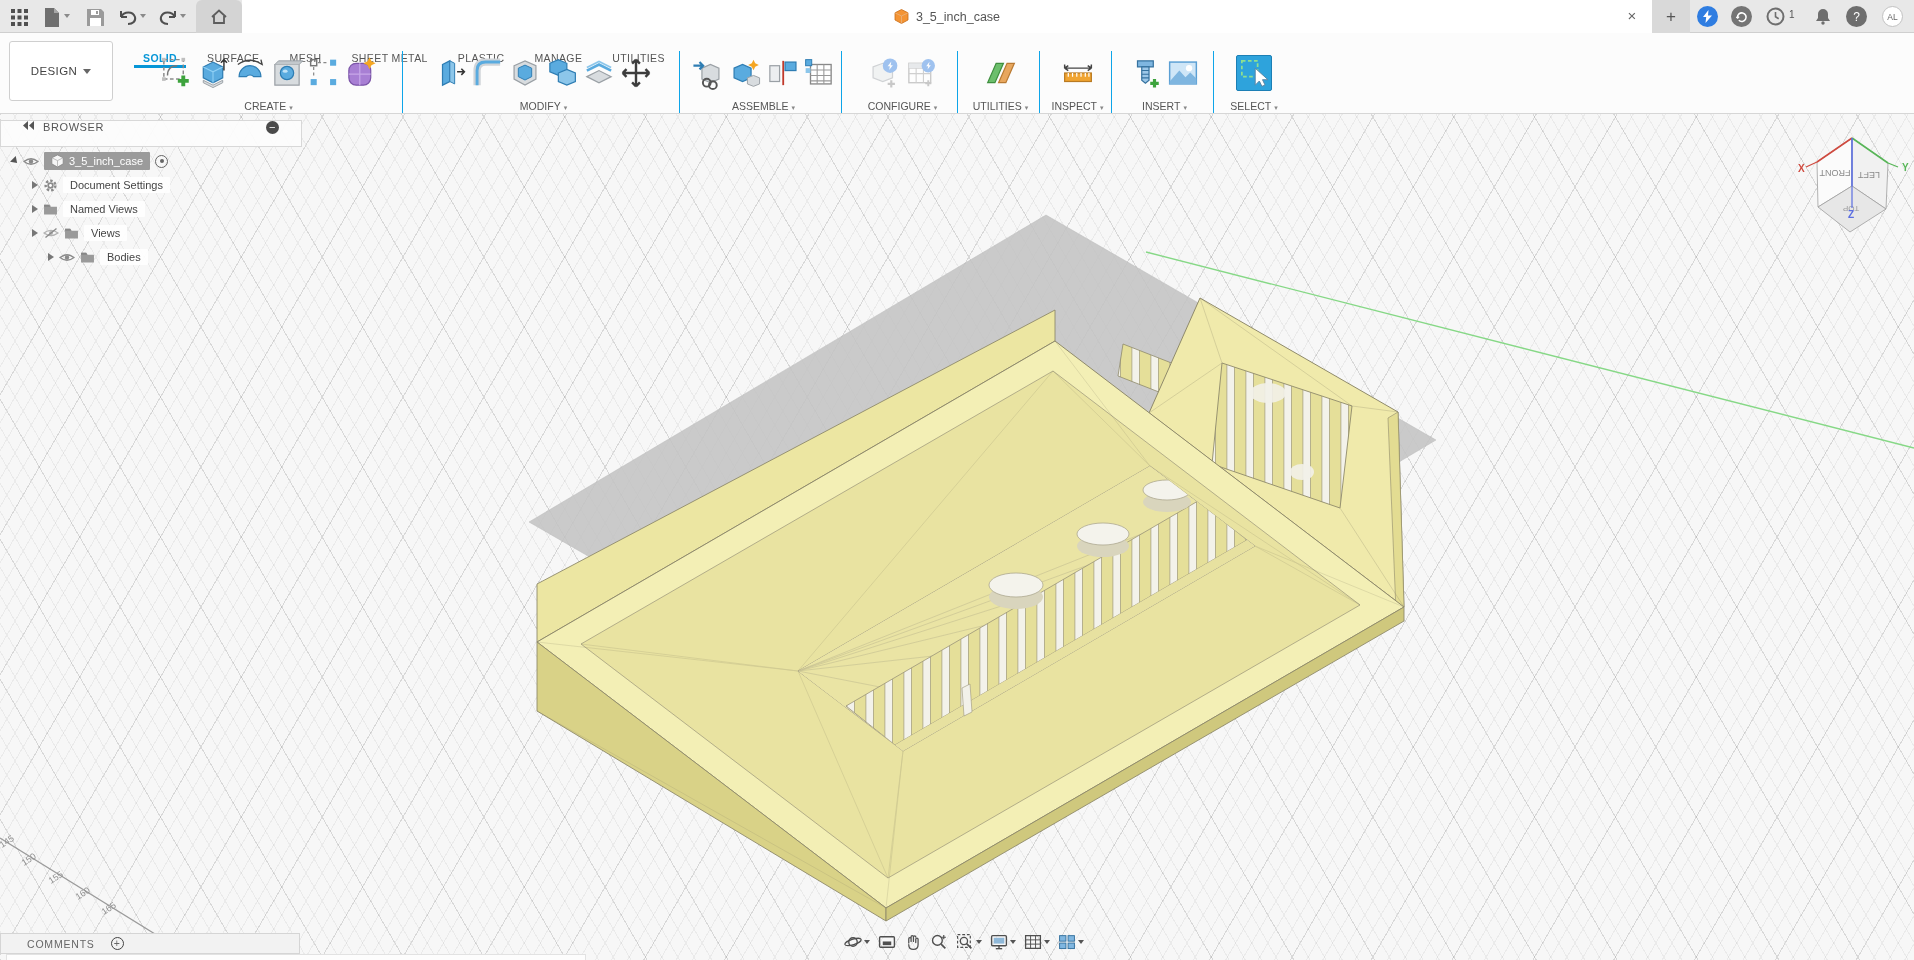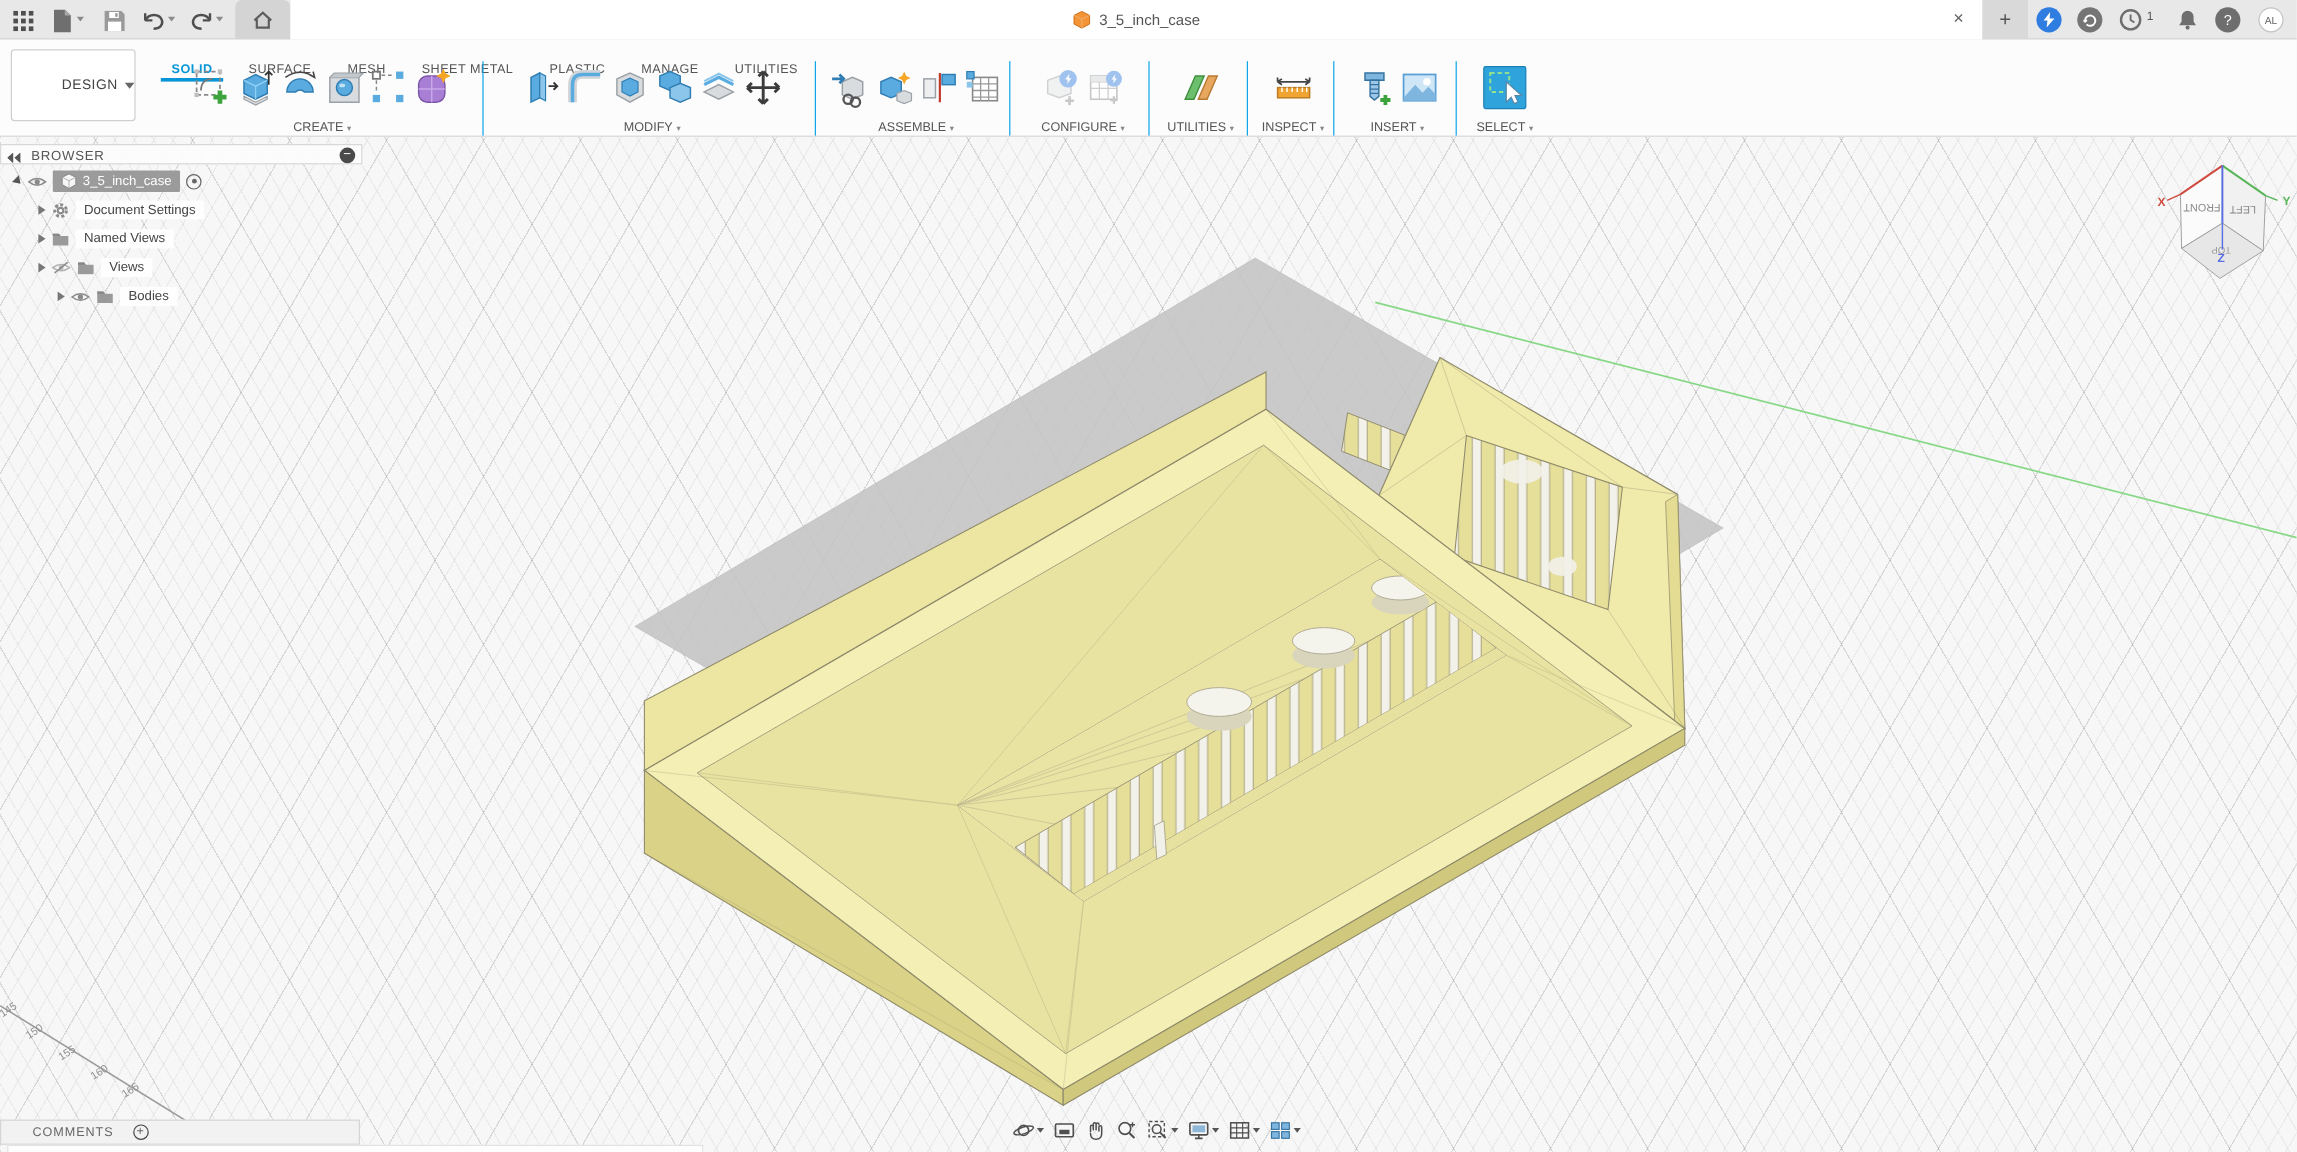--- a/index.html
+++ b/index.html
@@ -13,21 +13,21 @@
   .home-tab{position:absolute;left:196px;top:0;width:46px;height:33px;background:#d4d4d4;border-radius:6px 6px 0 0;display:flex;align-items:center;justify-content:center}
   .doc-tab{position:absolute;left:242px;top:0;width:1410px;height:33px;background:#ffffff;display:flex;align-items:center;justify-content:center;gap:7px}
   .doc-title{font-size:12.5px;color:#555}
   .doc-close{position:absolute;right:10px;top:6px;font-size:15px;color:#666;width:20px;height:20px;text-align:center;line-height:20px;cursor:pointer}
   .plus-tab{position:absolute;left:1652px;top:0;width:38px;height:33px;background:#d9d9d9;display:flex;align-items:center;justify-content:center;font-size:17px;color:#555;cursor:pointer}
   .circ{position:absolute;top:6px;width:21px;height:21px;border-radius:50%;display:flex;align-items:center;justify-content:center;cursor:pointer}
   .badge-num{position:absolute;top:9px;font-size:10px;color:#555}
 
   
   .ribbon{position:absolute;left:0;top:33px;width:1914px;height:81px;background:#fcfcfc;border-bottom:1px solid #d6d6d6;z-index:40}
-  .design-box{position:absolute;left:9px;top:8px;width:104px;height:60px;background:#fff;border:1px solid #cfcfcf;border-radius:3px;display:flex;align-items:center;justify-content:flex-end;gap:6px;font-size:11.5px;color:#444;letter-spacing:.4px;cursor:pointer}
+  .design-box{position:absolute;left:9px;top:8px;width:104px;height:60px;background:#fff;border:1px solid #cfcfcf;border-radius:3px;display:flex;align-items:center;justify-content:center;gap:6px;font-size:11.5px;color:#444;letter-spacing:.4px;cursor:pointer}
   .dd-caret{width:0;height:0;border-left:4px solid transparent;border-right:4px solid transparent;border-top:5px solid #666}
   .tabs-row{position:absolute;left:128px;top:1px;height:17px;display:flex}
   .rtab{position:relative;padding:16px 15px;font-size:10.5px;color:#555;letter-spacing:.4px;line-height:16px;cursor:pointer}
   .rtab.active{color:#0696d7;font-weight:bold}
   .rtab.active::after{content:"";position:absolute;left:6px;right:6px;bottom:-2px;height:3px;background:#0696d7}
   .rgroup{position:absolute;top:18px;height:62px;border-right:1px solid #0ea5e9}
   .rgroup .gi-row{display:flex;align-items:center;justify-content:center;gap:3px;height:44px}
   .rgroup .g-label{position:absolute;left:0;right:0;bottom:1px;text-align:center;font-size:10.5px;color:#555;cursor:pointer}
   .rgroup .g-label::after{content:"▾";font-size:7px;color:#888;margin-left:3px}
   .ric{width:34px;height:34px;cursor:pointer}
@@ -38,21 +38,21 @@
     background-image:
       repeating-linear-gradient(120deg,rgba(150,150,150,.13) 0 1px,transparent 1px 14px),
       repeating-linear-gradient(60deg,rgba(150,150,150,.13) 0 1px,transparent 1px 14px),
       repeating-linear-gradient(120deg,rgba(130,130,130,.18) 0 1px,transparent 1px 70px),
       repeating-linear-gradient(60deg,rgba(130,130,130,.18) 0 1px,transparent 1px 70px);
     cursor:crosshair}
   .scene{position:absolute;left:0;top:0}
 
   
   .browser{position:absolute;left:0;top:120px;width:302px;z-index:30;font-size:11px;color:#444}
-  .b-header{height:17px;background:rgba(252,252,252,.95);border:1px solid #d8d8d8;display:flex;align-items:flex-end;padding:0 5px;letter-spacing:.6px;color:#555}
+  .b-header{height:27px;background:rgba(252,252,252,.95);border:1px solid #d8d8d8;display:flex;align-items:flex-start;padding:0 22px;letter-spacing:.6px;color:#555}
   .b-header .minus-circ{margin-left:auto;width:13px;height:13px;border-radius:50%;background:#4a4a4a;color:#fff;font-size:11px;line-height:12px;text-align:center;cursor:pointer}
   .b-row{display:flex;align-items:center;height:20px;margin-top:4px;gap:5px}
   .pill{background:rgba(255,255,255,.88);padding:2px 7px;border-radius:1px}
   .pill.sel{background:#9b9b9b;color:#fff}
   .tri{width:0;height:0;border-top:4.5px solid transparent;border-bottom:4.5px solid transparent;border-left:6px solid #777;cursor:pointer}
   .tri.open{transform:rotate(45deg);border-left-color:#555}
   .radio-t{width:13px;height:13px;border:1.4px solid #666;border-radius:50%;position:relative;cursor:pointer}
   .radio-t::after{content:"";position:absolute;left:3.5px;top:3.5px;width:4px;height:4px;border-radius:50%;background:#666}
 
   

